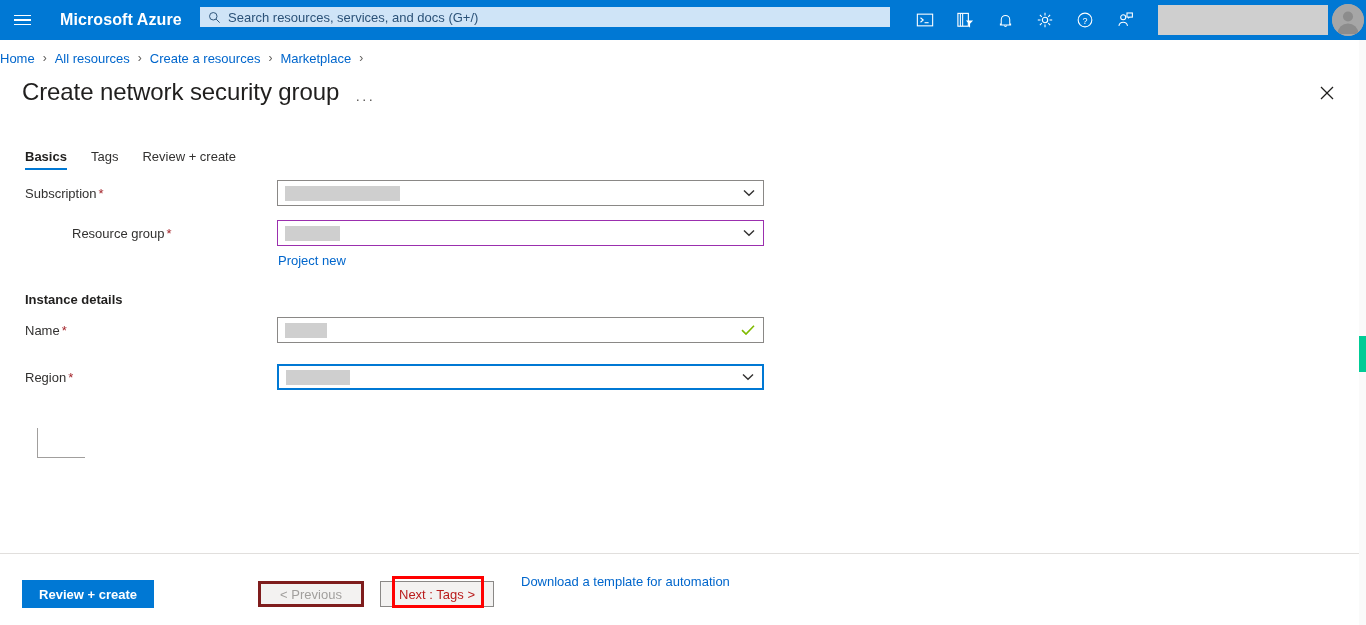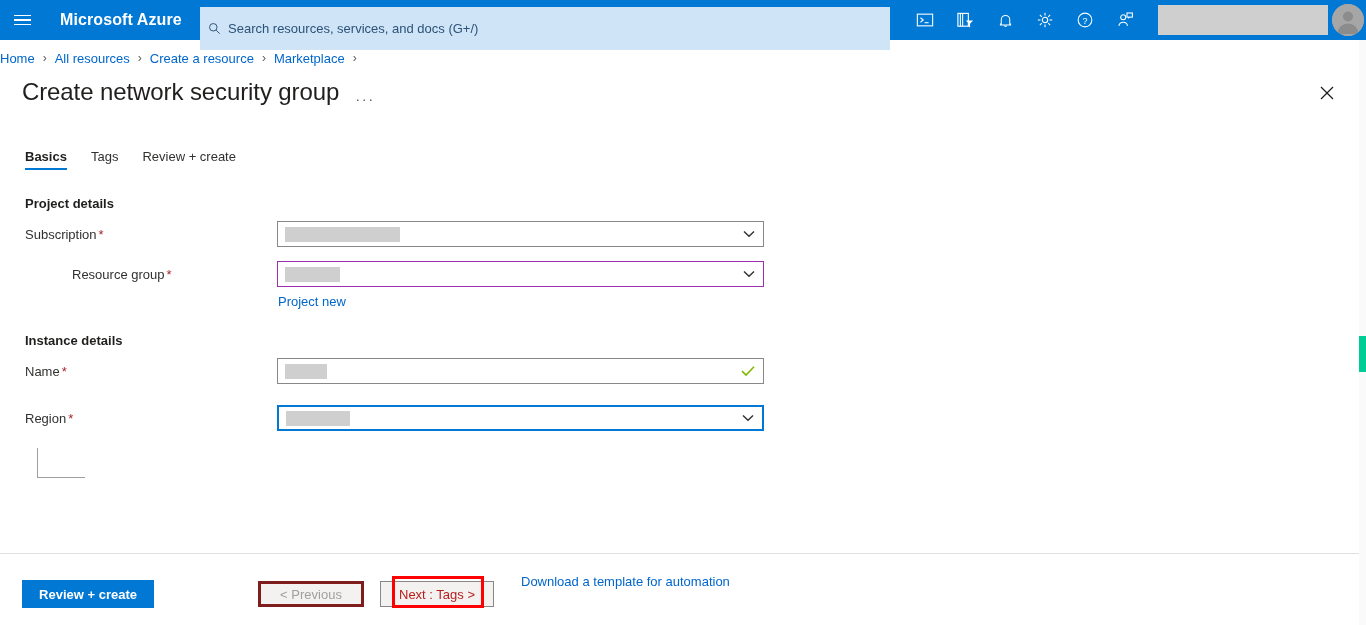--- a/index.html
+++ b/index.html
@@ -39,21 +39,21 @@
     font-weight: bold;
     margin-left: 16px;
     white-space: nowrap;
     letter-spacing: .1px;
   }
   .searchbox {
     position: absolute;
     left: 200px;
     top: 7px;
     width: 690px;
-    height: 43px;
+    height: 20px;
     background: #cfe4f7;
     display: flex;
     align-items: center;
     padding-left: 8px;
     cursor: text;
   }
   .searchbox .mag { flex: 0 0 auto; margin-right: 7px; display:flex; }
   .searchbox .ph {
     color: #2b5278;
     font-size: 13px;
@@ -407,21 +407,21 @@
       <path d="M5.5 30 a10.5 10.5 0 0 1 21 0 z" fill="#8c8c8c"></path>
     </svg>
   </div>
 </div>
 
 <div class="breadcrumb">
   <span class="crumb">Home</span>
   <span class="crumb-sep">›</span>
   <span class="crumb">All resources</span>
   <span class="crumb-sep">›</span>
-  <span class="crumb">Create a resource</span>
+  <span class="crumb">Create a resources</span>
   <span class="crumb-sep">›</span>
   <span class="crumb">Marketplace</span>
   <span class="crumb-sep">›</span>
 </div>
 
 <div class="titlerow">
   <div class="page-title">Create network security group</div>
   <div class="ellipsis-btn">···</div>
 </div>
 
@@ -435,21 +435,20 @@
 <div class="tabs">
   <div class="tab active">Basics</div>
   <div class="tab">Tags</div>
   <div class="tab">Review + create</div>
 </div>
 
 <div class="form">
 
   <div class="tree-line"></div>
 
-  <div class="section-head">Project details</div>
 
   <div class="field-row">
     <div class="field-label">
       <span>Subscription</span><span class="req">*</span>
     </div>
     <div class="control">
       <div class="redact" style="width:115px"></div>
       <span class="chev">
         <svg width="12" height="8" viewBox="0 0 12 8">
             <polyline points="1,1.5 6,6.3 11,1.5" fill="none" stroke="#323130" stroke-width="1.4"></polyline>

